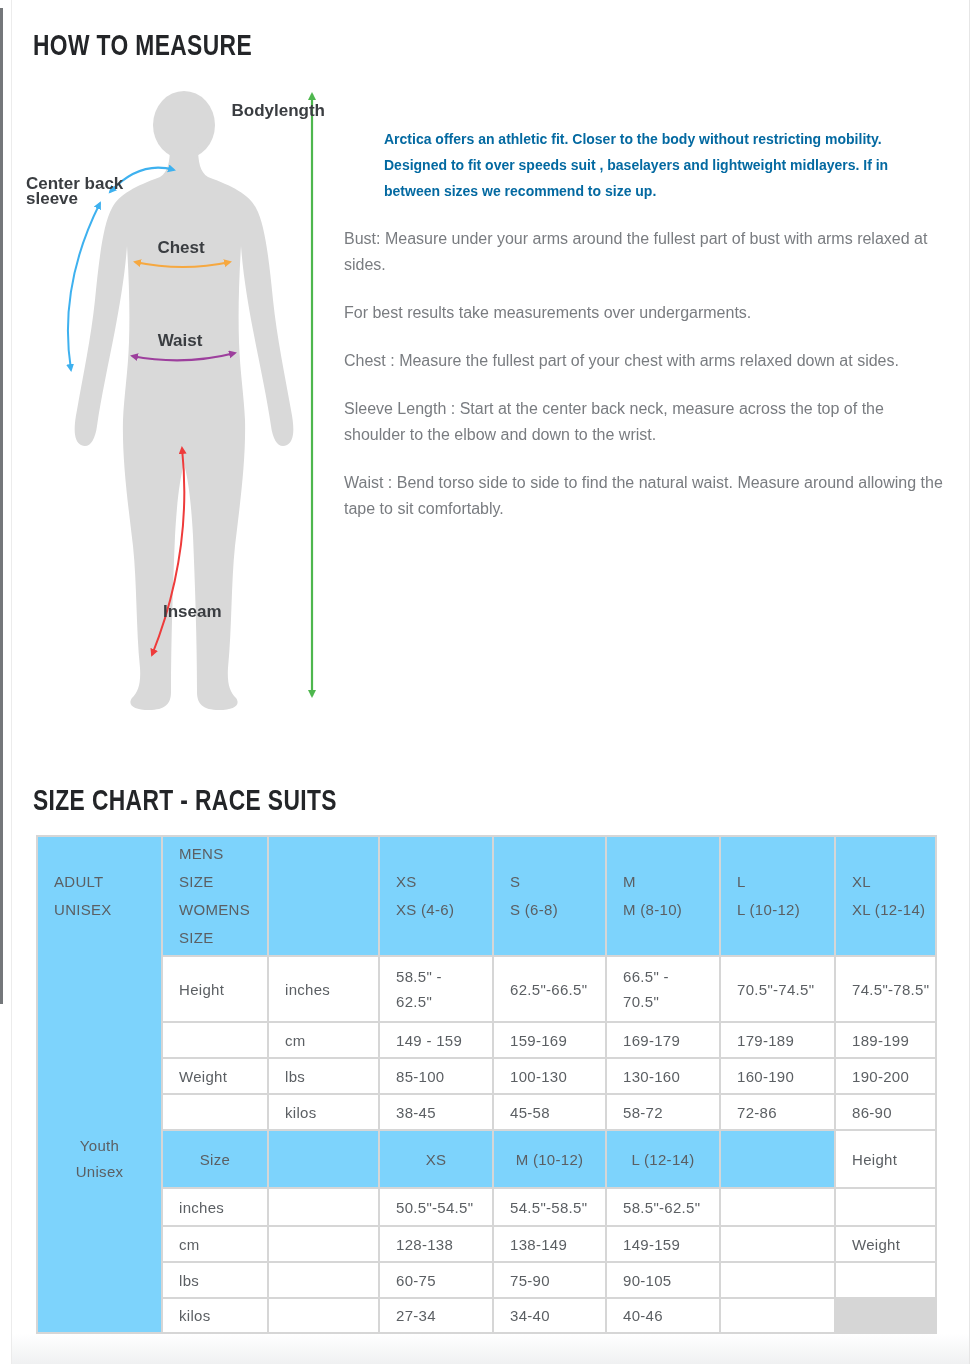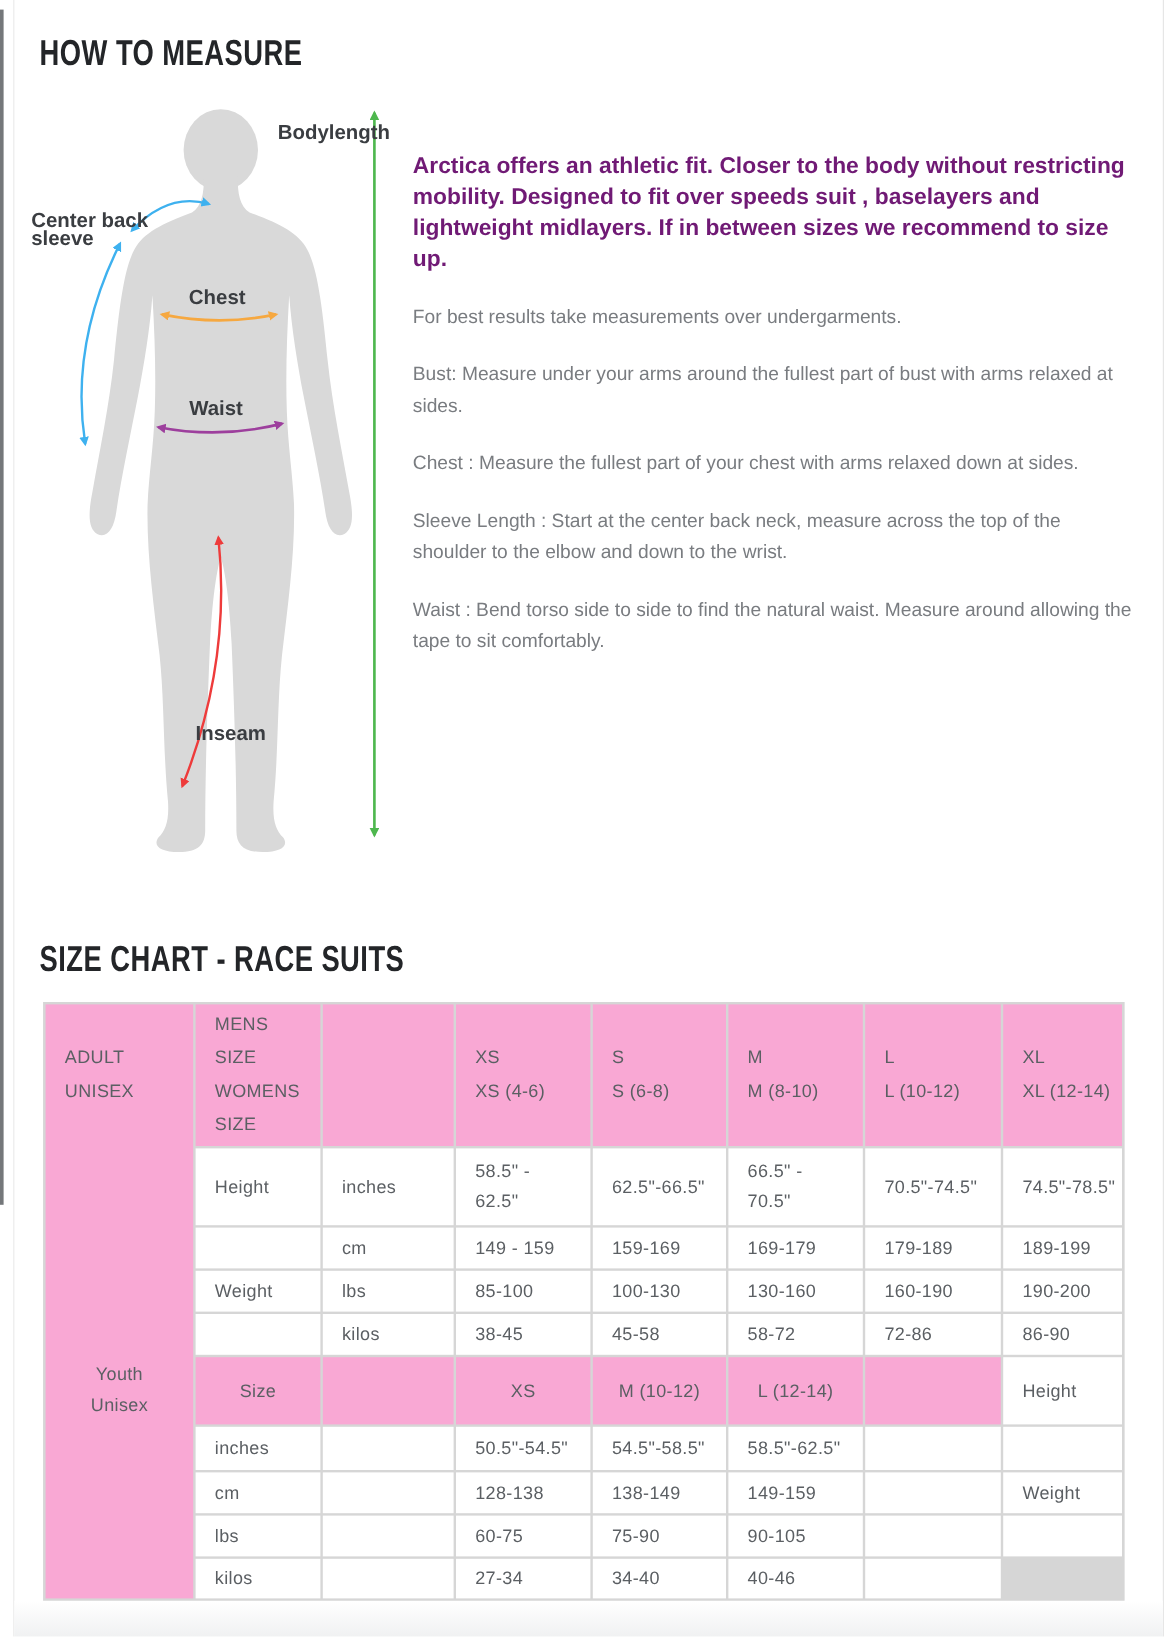--- a/index.html
+++ b/index.html
@@ -27,30 +27,30 @@
   .lbl-bodylength{left:203px;top:21px;width:102px;text-align:right;}
   .lbl-cbs{left:6px;top:94px;}
   .lbl-chest{left:121px;top:158px;width:80px;text-align:center;}
   .lbl-waist{left:120px;top:251px;width:80px;text-align:center;}
   .lbl-inseam{left:143px;top:522px;}
 
   
   .intro{position:absolute;left:344px;top:126px;width:600px;font-size:16px;
     line-height:26px;color:#797c80;}
   .intro p{margin:0 0 22px 0;}
-  .intro p.lead{font-weight:700;color:#701a75;font-size:19px;}
+  .intro p.lead{font-weight:700;color:#0369a1;font-size:14px;margin-left:40px;}
 
   
   .sizetable{position:absolute;left:36px;top:835px;width:901px;height:499px;
     box-sizing:border-box;border:2px solid #d6d6d6;background:#d6d6d6;
     display:grid;grid-template-columns:123px 104px 109px 112px 111px 112px 113px 1fr;
     grid-template-rows:118px 64px 34px 34px 34px 56px 36px 34px 34px 33px;gap:2px;
     font-size:15px;color:#5b5f63;letter-spacing:.3px;}
   .c{background:#fff;display:flex;align-items:center;padding-left:16px;box-sizing:border-box;}
-  .c.g{background:#f9a8d4;}
+  .c.g{background:#7dd3fc;}
   .c.hdr{line-height:28px;}
   .c.val{line-height:25px;}
   .c.ctr{justify-content:center;padding-left:0;}
   .groupcol{grid-row:1/11;grid-column:1;position:relative;padding:0;display:block;}
   .grp-adult{position:absolute;left:16px;top:31px;line-height:28px;}
   .grp-youth{position:absolute;left:0;right:0;top:294px;height:56px;line-height:26px;
     display:flex;align-items:center;justify-content:center;text-align:center;}
 </style>
 </head>
 <body>
@@ -114,22 +114,22 @@
     <div class="dlabel lbl-bodylength">Bodylength</div>
     <div class="dlabel lbl-cbs pre">Center back
 sleeve</div>
     <div class="dlabel lbl-chest">Chest</div>
     <div class="dlabel lbl-waist">Waist</div>
     <div class="dlabel lbl-inseam">Inseam</div>
   </div>
 
   <div class="intro">
     <p class="lead">Arctica offers an athletic fit. Closer to the body without restricting mobility. Designed to fit over speeds suit , baselayers and lightweight midlayers. If in between sizes we recommend to size up.</p>
+    <p>Bust: Measure under your arms around the fullest part of bust with arms relaxed at sides.</p>
     <p>For best results take measurements over undergarments.</p>
-    <p>Bust: Measure under your arms around the fullest part of bust with arms relaxed at sides.</p>
     <p>Chest : Measure the fullest part of your chest with arms relaxed down at sides.</p>
     <p>Sleeve Length : Start at the center back neck, measure across the top of the shoulder to the elbow and down to the wrist.</p>
     <p>Waist : Bend torso side to side to find the natural waist. Measure around allowing the tape to sit comfortably.</p>
   </div>
 
   <div class="bigtitle t2">SIZE CHART - RACE SUITS</div>
 
   <div class="sizetable">
 
     <div class="c g groupcol">

